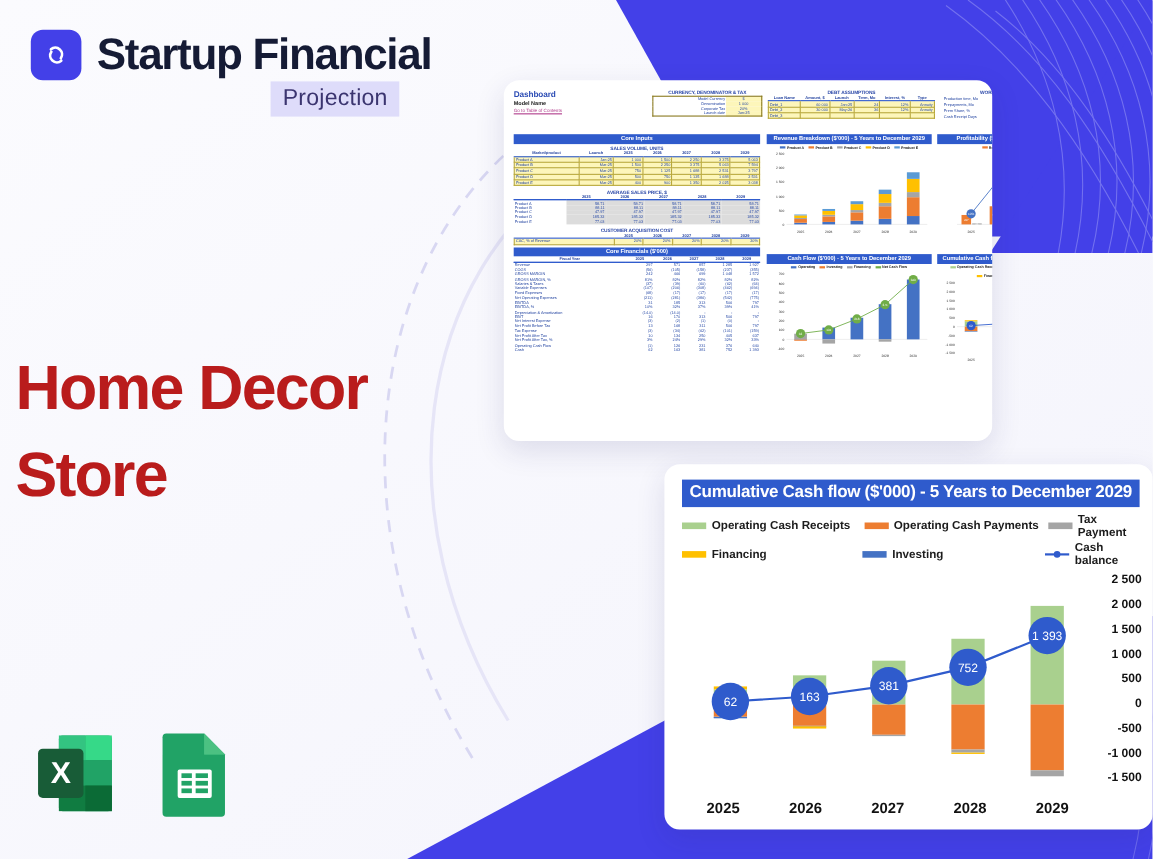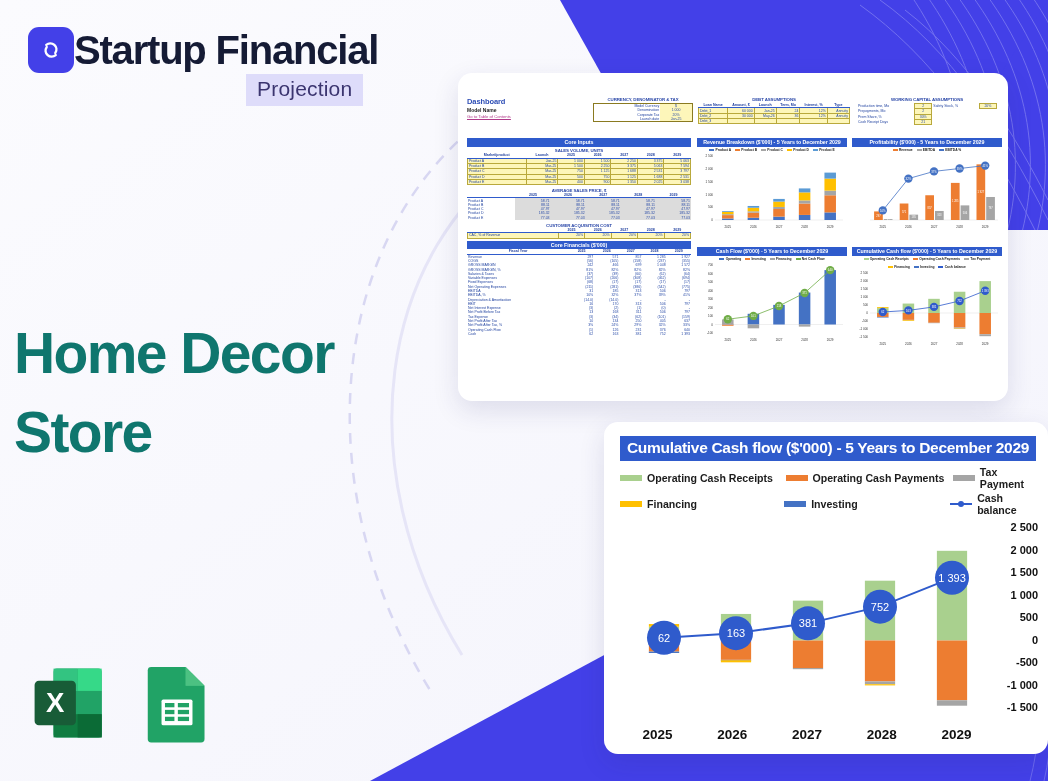--- a/index.html
+++ b/index.html
@@ -8,50 +8,50 @@
     font-family: "Liberation Sans", sans-serif;
     background: #f8f8fd;
     position: relative;
   }
   .stage { position: absolute; inset: 0; overflow: hidden; background: #f8f9fd; }
 
   
   .bg-svg { position: absolute; inset: 0; width: 1048px; height: 781px; }
 
   
-  .brand { position: absolute; left: 28px; top: 27px; display: flex; align-items: center; }
+  .brand { position: absolute; left: 28px; top: 27px; display: flex; align-items: center; gap: 14px; }
   .brand-mark {
     width: 46px; height: 46px; border-radius: 11px; background: #4340e8;
     display: flex; align-items: center; justify-content: center;
   }
   .brand-text { font-size: 40px; font-weight: bold; color: #151b35; letter-spacing: -1.2px; line-height: 1; }
   .brand-sub {
     position: absolute; left: 246px; top: 74px;
     background: #dedcfa; color: #3b3570; font-size: 21px;
     padding: 3px 11px 5px 11px; letter-spacing: .2px;
   }
 
   
   .hero-title {
     position: absolute; left: 14px; top: 314px; width: 400px;
-    font-size: 57px; font-weight: bold; color: #0f766e; line-height: 1.38;
+    font-size: 57px; font-weight: bold; color: #b91c1c; line-height: 1.38;
     letter-spacing: -1.6px;
   }
 
   
   .badges { position: absolute; left: 26px; top: 660px; display: flex; align-items: center; gap: 22px; }
   .badge-icon { width: 86px; height: 86px; }
   .badge-label { font-size: 33px; font-weight: bold; color: #191a3e; letter-spacing: -.6px; margin-left: 12px; }
 
   
   .dash-card {
-    position: absolute; left: 458px; top: 73px; width: 550px; height: 328px;
+    position: absolute; left: 458px; top: 73px; width: 444px; height: 328px;
     background: #fff; border-radius: 14px;
     box-shadow: 0 9px 26px rgba(40,40,110,.13);
-    padding: 24px 7px 6px 7px; overflow: hidden;
+    padding: 8px 7px 6px 7px; overflow: hidden;
   }
   .dash-inner { position: relative; width: 100%; height: 100%; font-size: 3.2px; color: #16379e; }
 
   .ss-title { font-size: 7.5px; font-weight: bold; color: #2d4db5; letter-spacing: -.1px; }
   .ss-sub { font-size: 5px; font-weight: bold; color: #1c1c1c; margin-top: 1px; }
   .ss-link { font-size: 4.2px; color: #b03a8a; text-decoration: underline; margin-top: 1px; }
 
   .band {
     background: #2f5bcc; color: #fff; font-size: 5.3px; font-weight: bold;
     text-align: center; padding: 1.4px 0; letter-spacing: -.05px;

